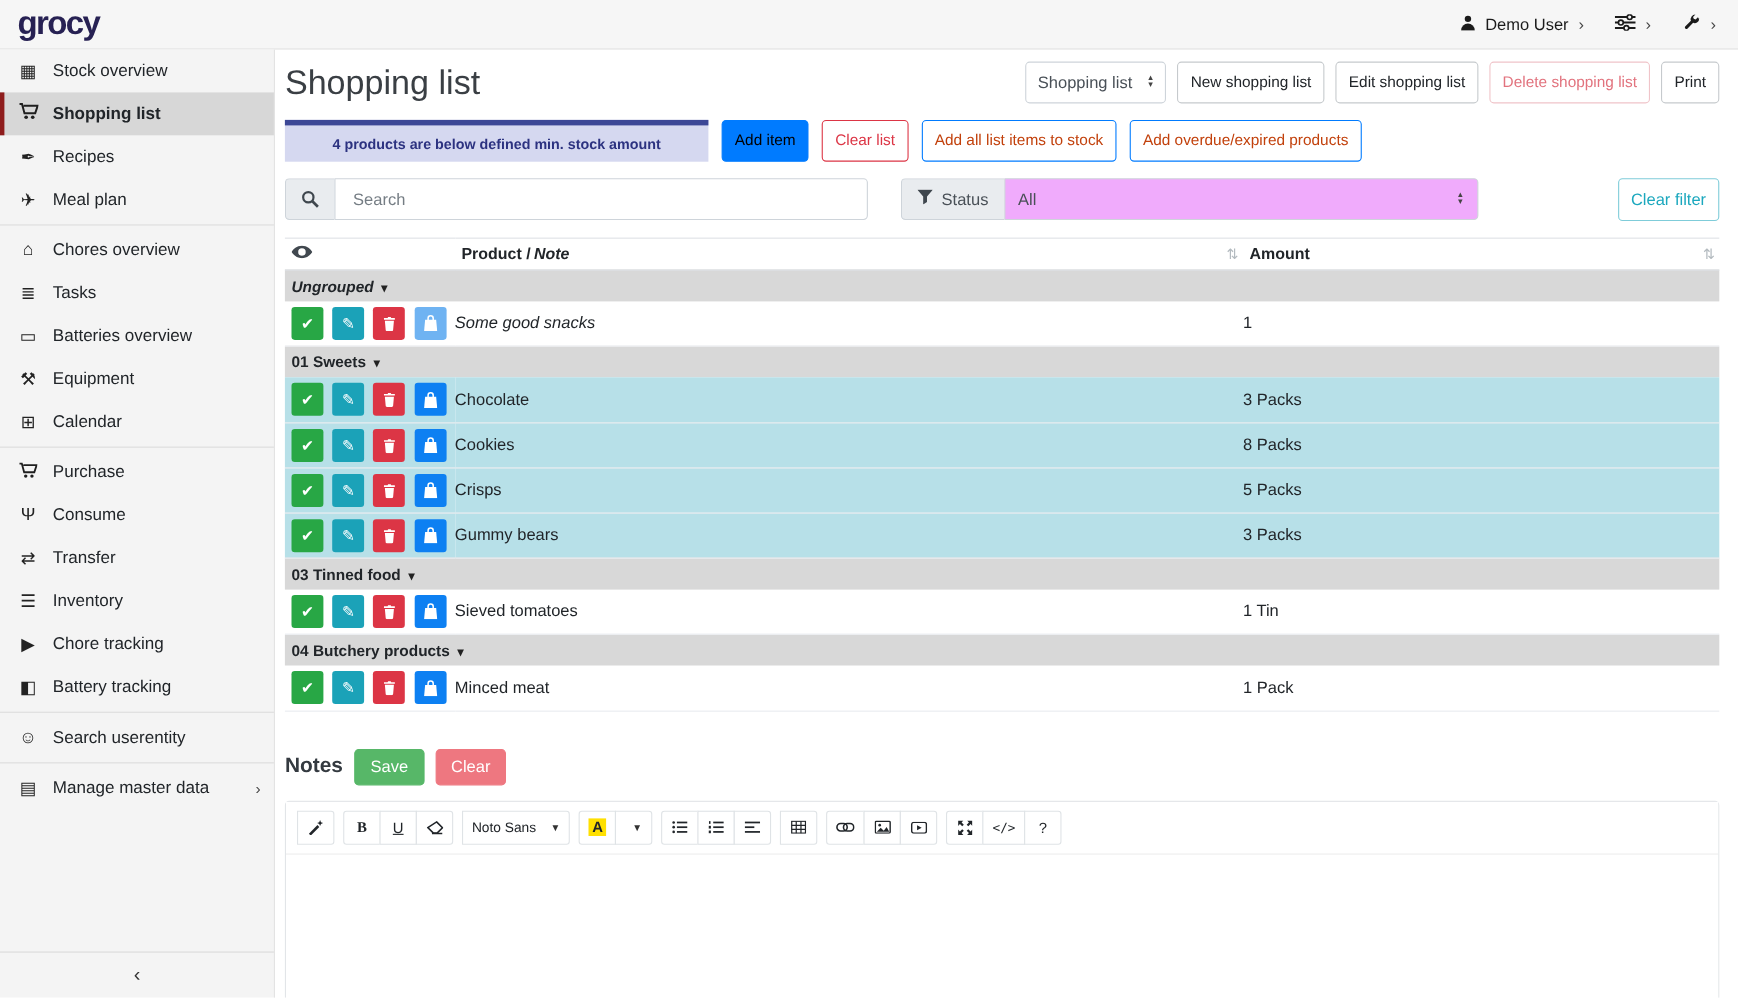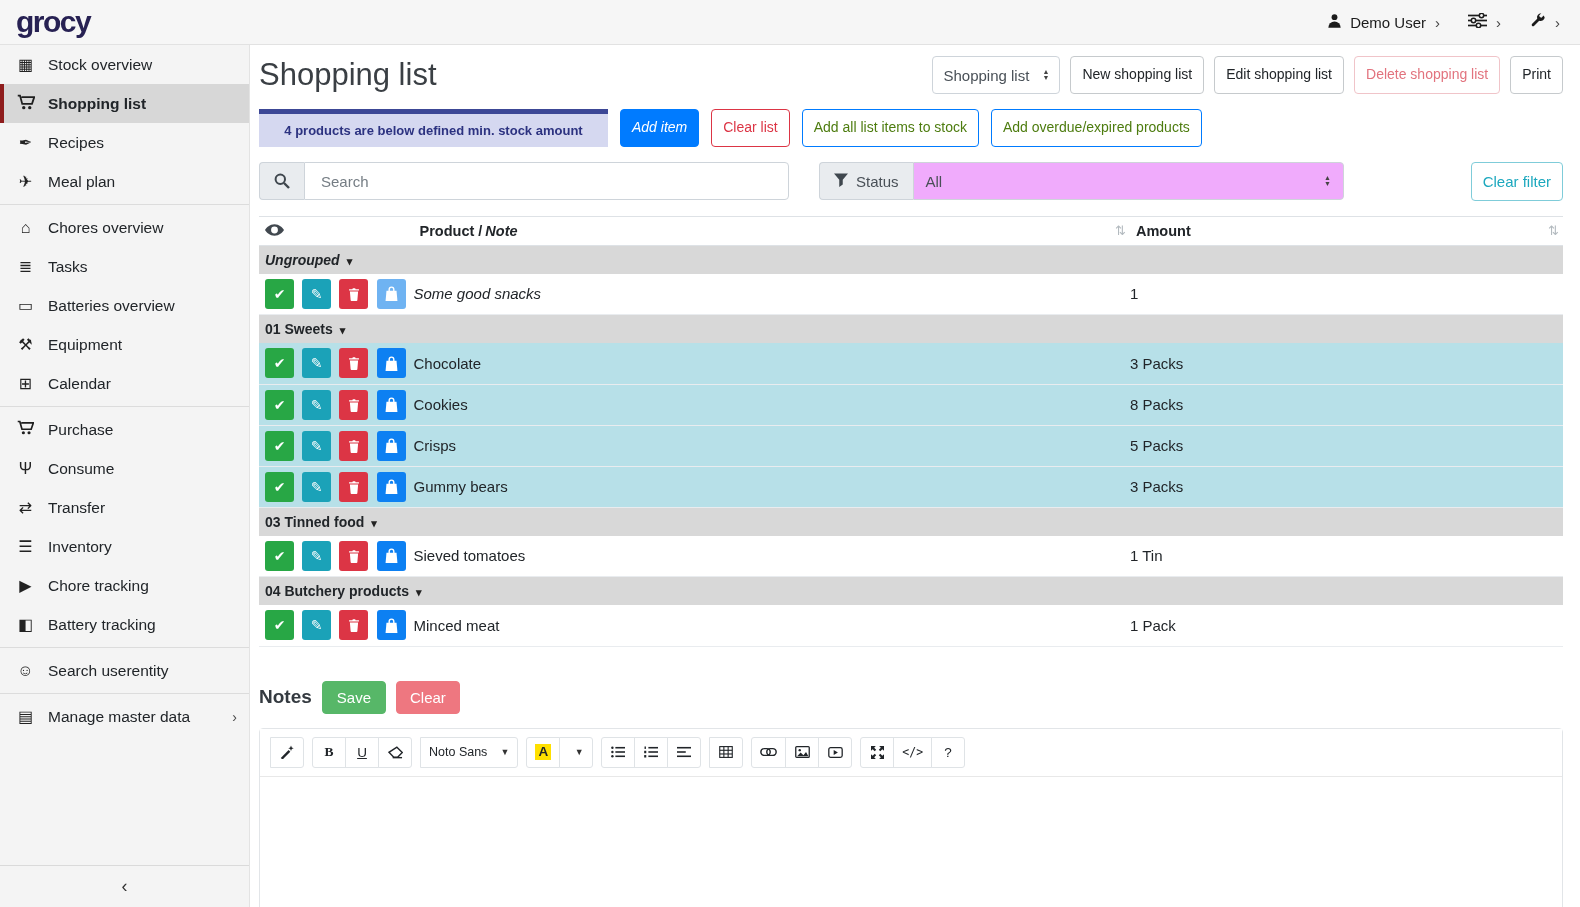--- a/index.html
+++ b/index.html
@@ -51,28 +51,28 @@
     height:38px; padding:0 10px; font-size:15px; color:#495057;
     min-width:128px; cursor:pointer;
   }
   .updown { display:flex; flex-direction:column; font-size:7px; line-height:6px; color:#444; margin-left:9px; }
   .btn {
     border-radius:4px; font-size:14px; padding:8px 11px; background:#fff;
     border:1px solid #c6cacd; color:#212529; cursor:pointer;
     font-family:inherit; white-space:nowrap; line-height:1.4;
   }
   .btn-delete { color:#e2737e; border-color:#f0c4c9; }
-  .btn-primary { background:#007bff; border-color:#007bff; color:#ffffff;font-style:italic; }
+  .btn-primary { background:#007bff; border-color:#007bff; color:#000000; }
   .btn-outline-danger { color:#dc3545; border-color:#dc3545; }
-  .btn-outline-primary { color:#4d7c0f; border-color:#007bff; }
+  .btn-outline-primary { color:#c2410c; border-color:#007bff; }
   .btn-clear-filter { color:#1ca8be; border-color:#7fccd9; font-size:15px; }
   
   .action-row { display:flex; align-items:stretch; gap:12px; margin-top:15px; }
   .alert-min {
-    width:349px; flex:none; border-top:5px solid #3c4796; background:#d5d8f0;
+    width:385px; flex:none; border-top:5px solid #3c4796; background:#d5d8f0;
     color:#2c3280; font-weight:700; font-size:13px;
     display:flex; align-items:center; justify-content:center; padding:0 8px;
   }
   
   .filter-row { display:flex; align-items:center; margin-top:15px; }
   .igroup { display:flex; height:38px; }
   .search-group { width:530px; }
   .igroup-prepend {
     background:#e9ecef; border:1px solid #ced4da; border-right:0;
     border-radius:4px 0 0 4px; display:flex; align-items:center;

